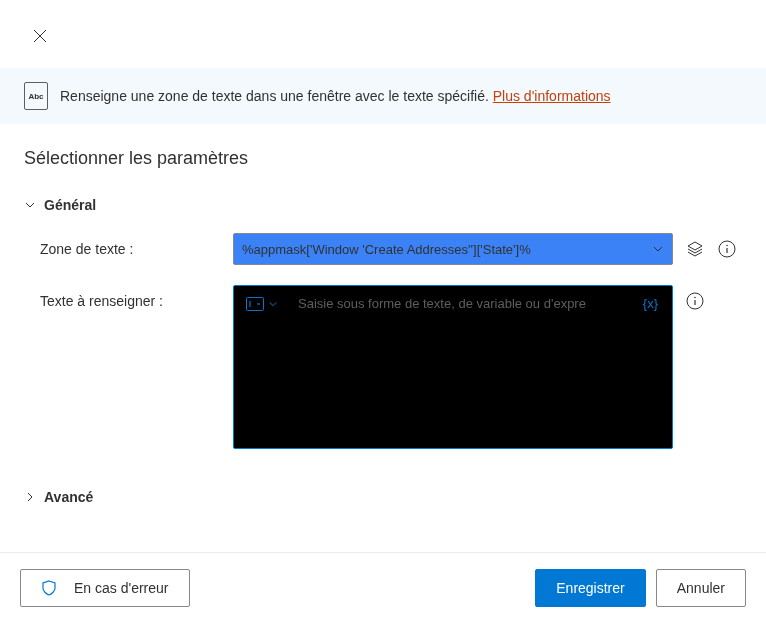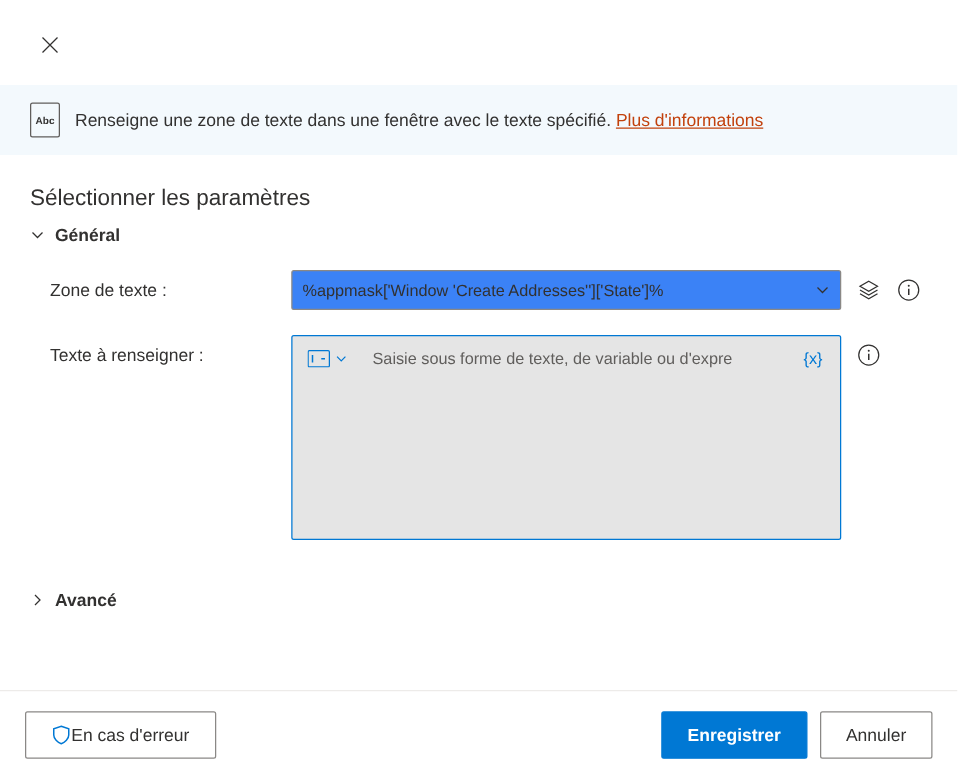--- a/index.html
+++ b/index.html
@@ -67,21 +67,21 @@
       text-decoration: underline;
       cursor: pointer;
     }
     .dialog-body {
       padding: 24px 24px 0 24px;
     }
     .section-title {
       font-size: 18px;
       font-weight: 400;
       color: #323130;
-      margin-bottom: 11px;
+      margin-bottom: 28px;
     }
     .collapse-header {
       display: flex;
       align-items: center;
       gap: 8px;
       cursor: pointer;
       margin-bottom: 20px;
     }
     .chevron {
       display: inline-flex;
@@ -144,21 +144,21 @@
       flex-shrink: 0;
     }
     .icon-btn.spaced {
       margin-top: 6px;
     }
     .text-editor {
       flex: 1;
       max-width: 440px;
       border: 1px solid #0078d4;
       border-radius: 2px;
-      background: #e5e5e5;
+      background: #000000;
       min-height: 164px;
       position: relative;
     }
     .editor-toolbar {
       display: flex;
       align-items: center;
       padding: 8px 10px;
       gap: 6px;
     }
     .input-mode-icon {
@@ -205,32 +205,32 @@
     }
     .btn {
       height: 38px;
       padding: 0 20px;
       border-radius: 2px;
       font-size: 14px;
       cursor: pointer;
       font-family: inherit;
       display: inline-flex;
       align-items: center;
-      gap: 0;
+      gap: 17px;
     }
     .btn-secondary {
       background: #fff;
       border: 1px solid #8a8886;
       color: #323130;
     }
     .btn-primary {
       background: #0078d4;
       border: 1px solid #0078d4;
       color: #fff;
-      font-weight: 700;
+      font-weight: 400;
     }
     .footer-right {
       display: flex;
       gap: 10px;
     }
     svg {
       display: block;
     }
   </style>
 </head>

